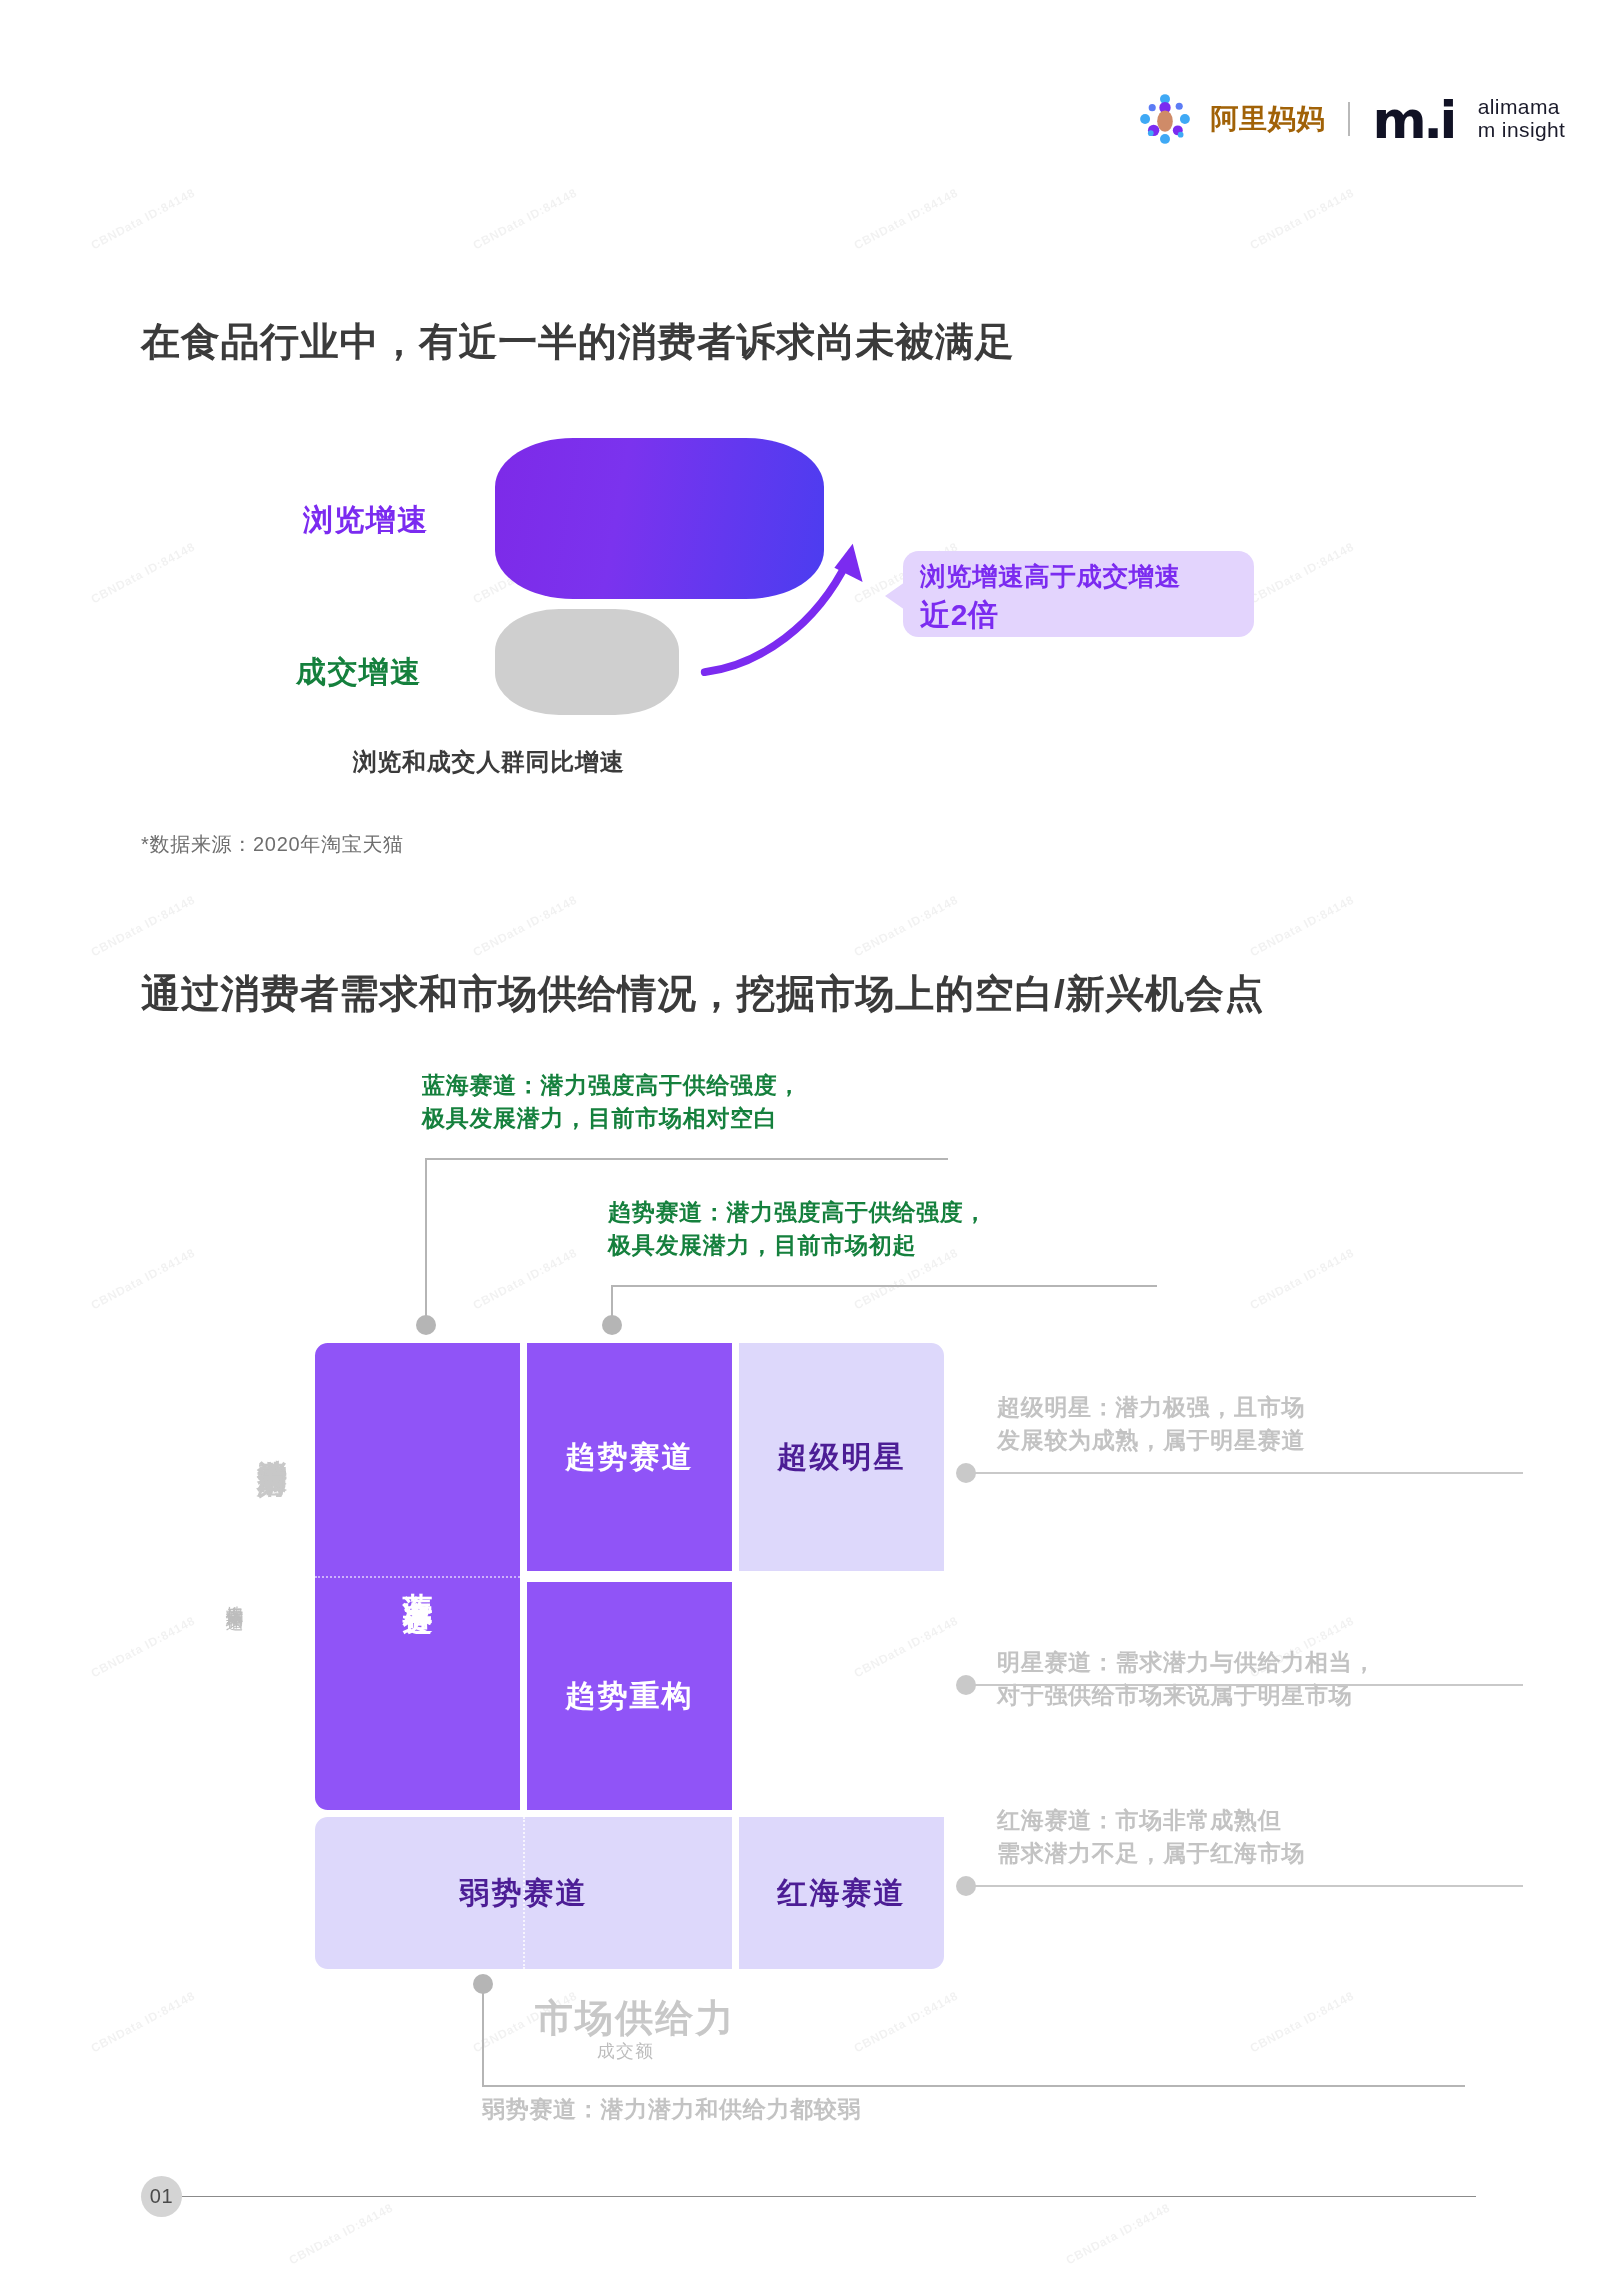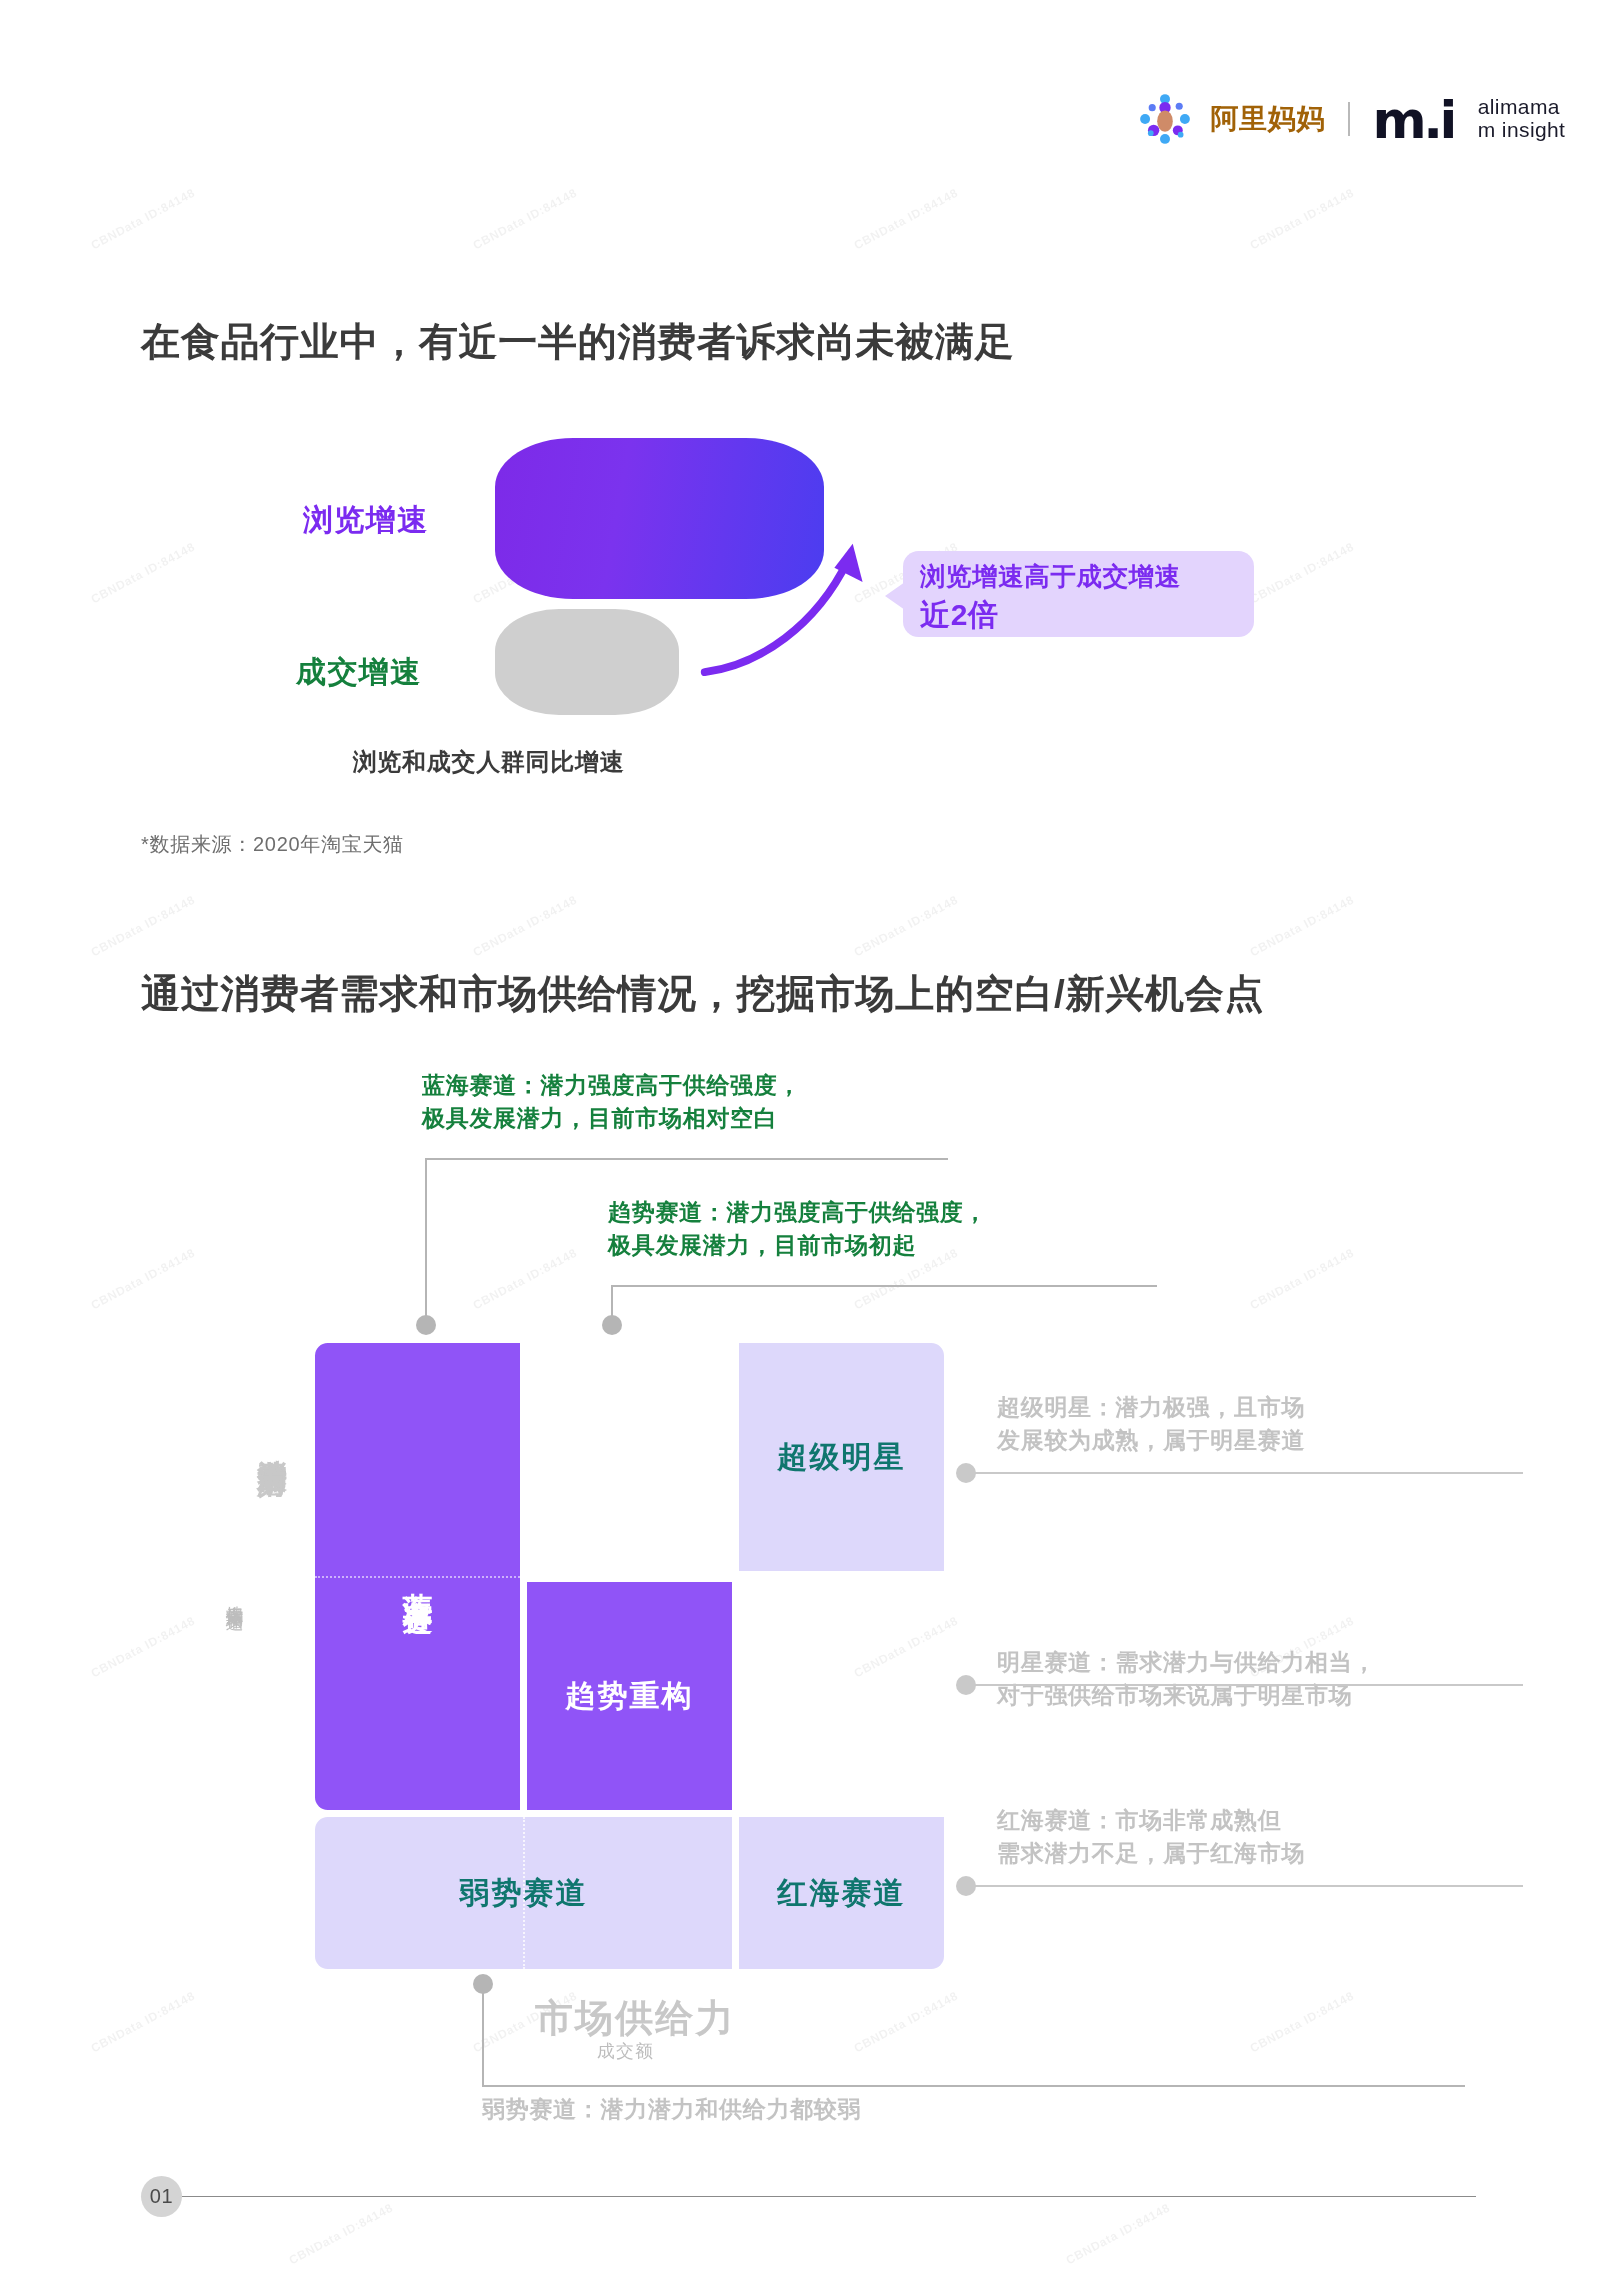--- a/index.html
+++ b/index.html
@@ -100,21 +100,21 @@
     left: 0; top: 474px; width: 417px; height: 152px; background: #ddd8fb; border-radius: 12.7px 0 0 12.7px;
   }
   .cell-weak .vdash {
     position: absolute; left: 208px; top: 0; width: 0; height: 100%;
     border-left: 2.1px dotted rgba(255,255,255,0.75);
   }
   .cell-red {
     left: 424px; top: 474px; width: 205px; height: 152px; background: #ddd8fb; border-radius: 0 0 12.7px 0;
   }
   .cell-label-w { font-size: 30px; font-weight: 700; color: #ffffff; letter-spacing: 2.1px; }
-  .cell-label-p { font-size: 30px; font-weight: 700; color: #0f766e; letter-spacing: 2.1px; }
+  .cell-label-p { font-size: 30px; font-weight: 700; color: #4c1d95; letter-spacing: 2.1px; }
 
   
   .y-axis-main {
     position: absolute; left: 257px; top: 1435px;
     writing-mode: vertical-rl; text-orientation: upright;
     font-size: 30px; font-weight: 700; color: #c8c8c8; letter-spacing: 1.4px; line-height: 1;
   }
   .y-axis-sub {
     position: absolute; left: 225px; top: 1591px;
     writing-mode: vertical-rl; text-orientation: upright;
@@ -290,20 +290,23 @@
   </div>
   <div class="conn ct-h"></div>
   <div class="conn ct-v"></div>
   <div class="conn-dot ct-d"></div>
 
   <div class="matrix">
     <div class="cell cell-blue">
       <div class="dash"></div>
       <span class="vtext">蓝海赛道</span>
     </div>
+    <div class="cell cell-trend">
+      <span class="cell-label-w">趋势赛道</span>
+    </div>
     <div class="cell cell-rebuild">
       <span class="cell-label-w">趋势重构</span>
     </div>
     <div class="cell cell-super">
       <span class="cell-label-p">超级明星</span>
     </div>
     <div class="cell cell-weak">
       <div class="vdash"></div>
       <span class="cell-label-p">弱势赛道</span>
     </div>

